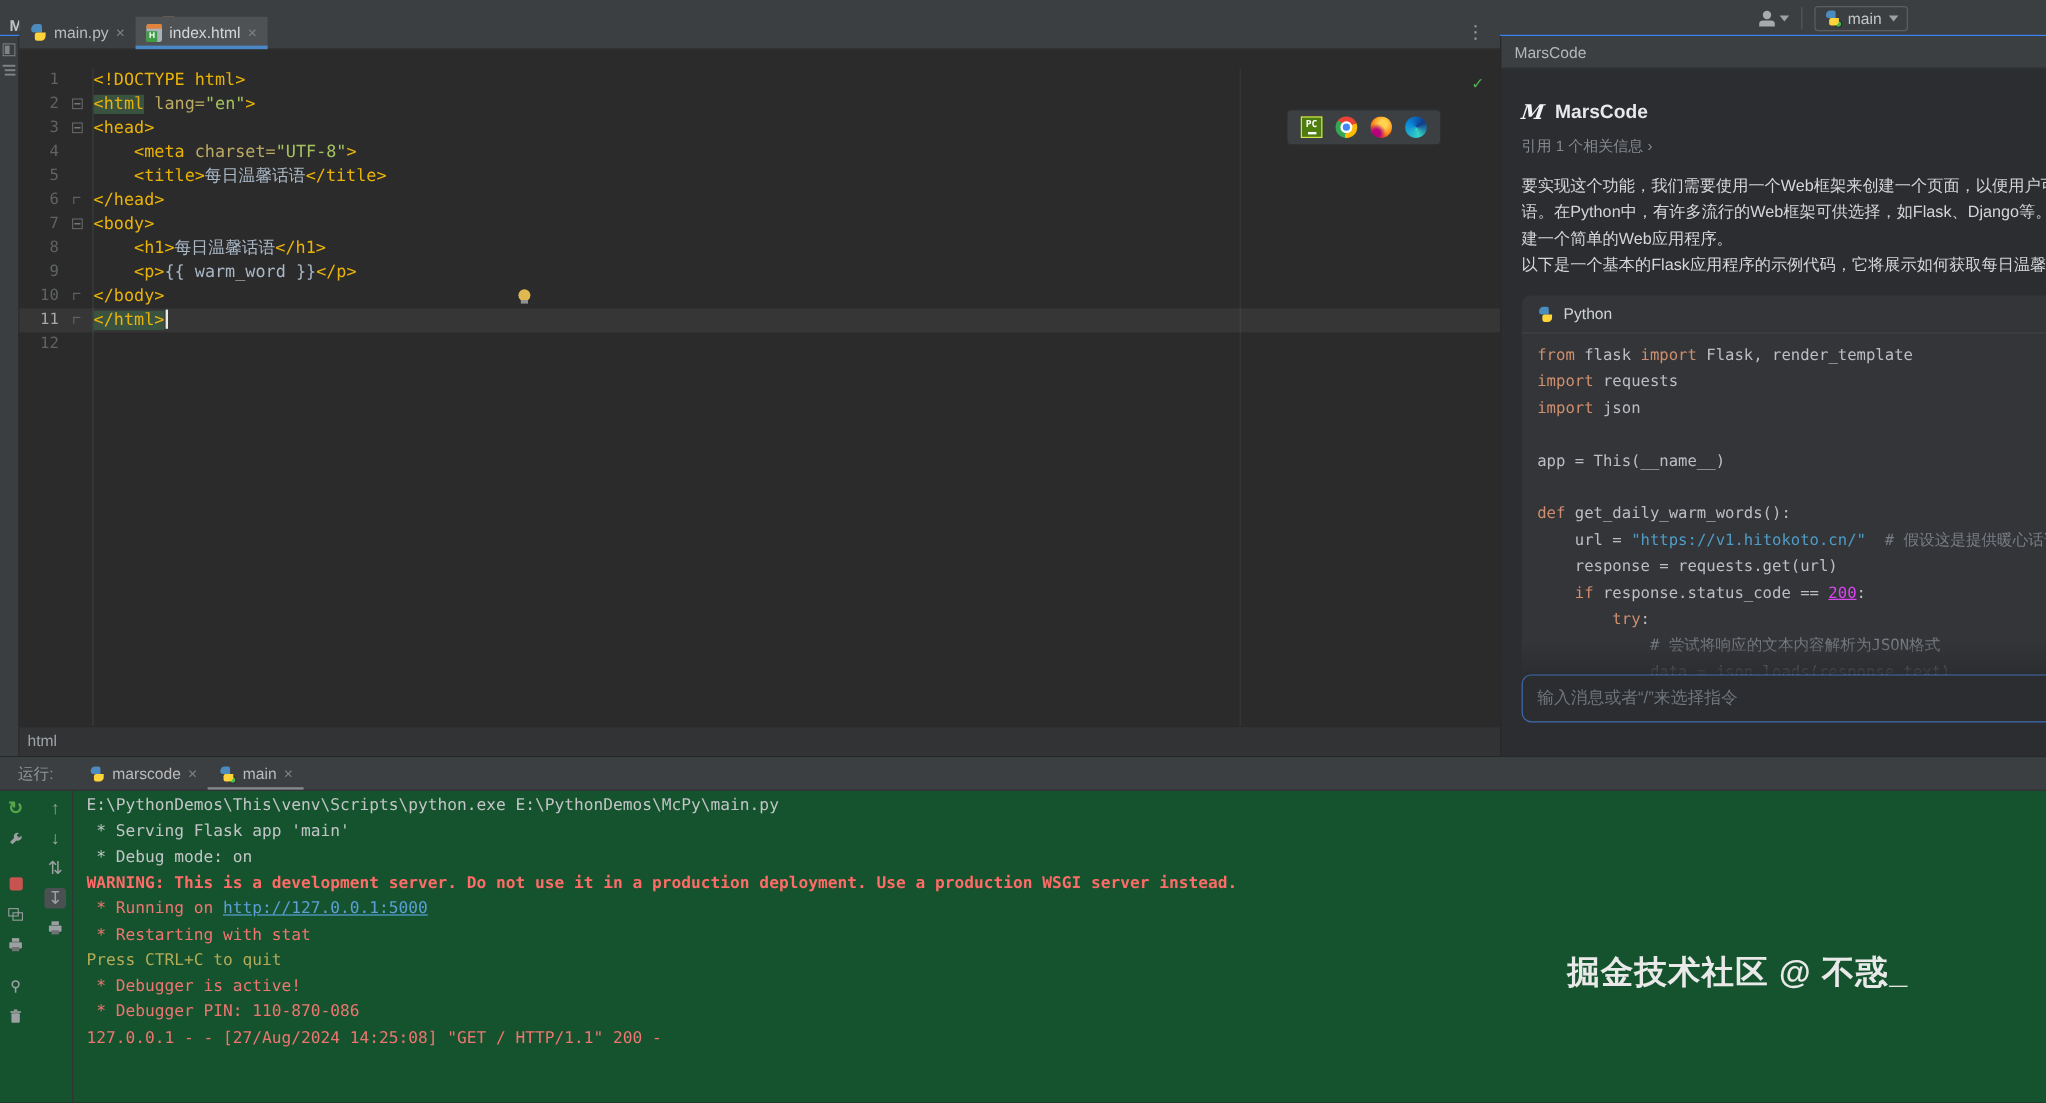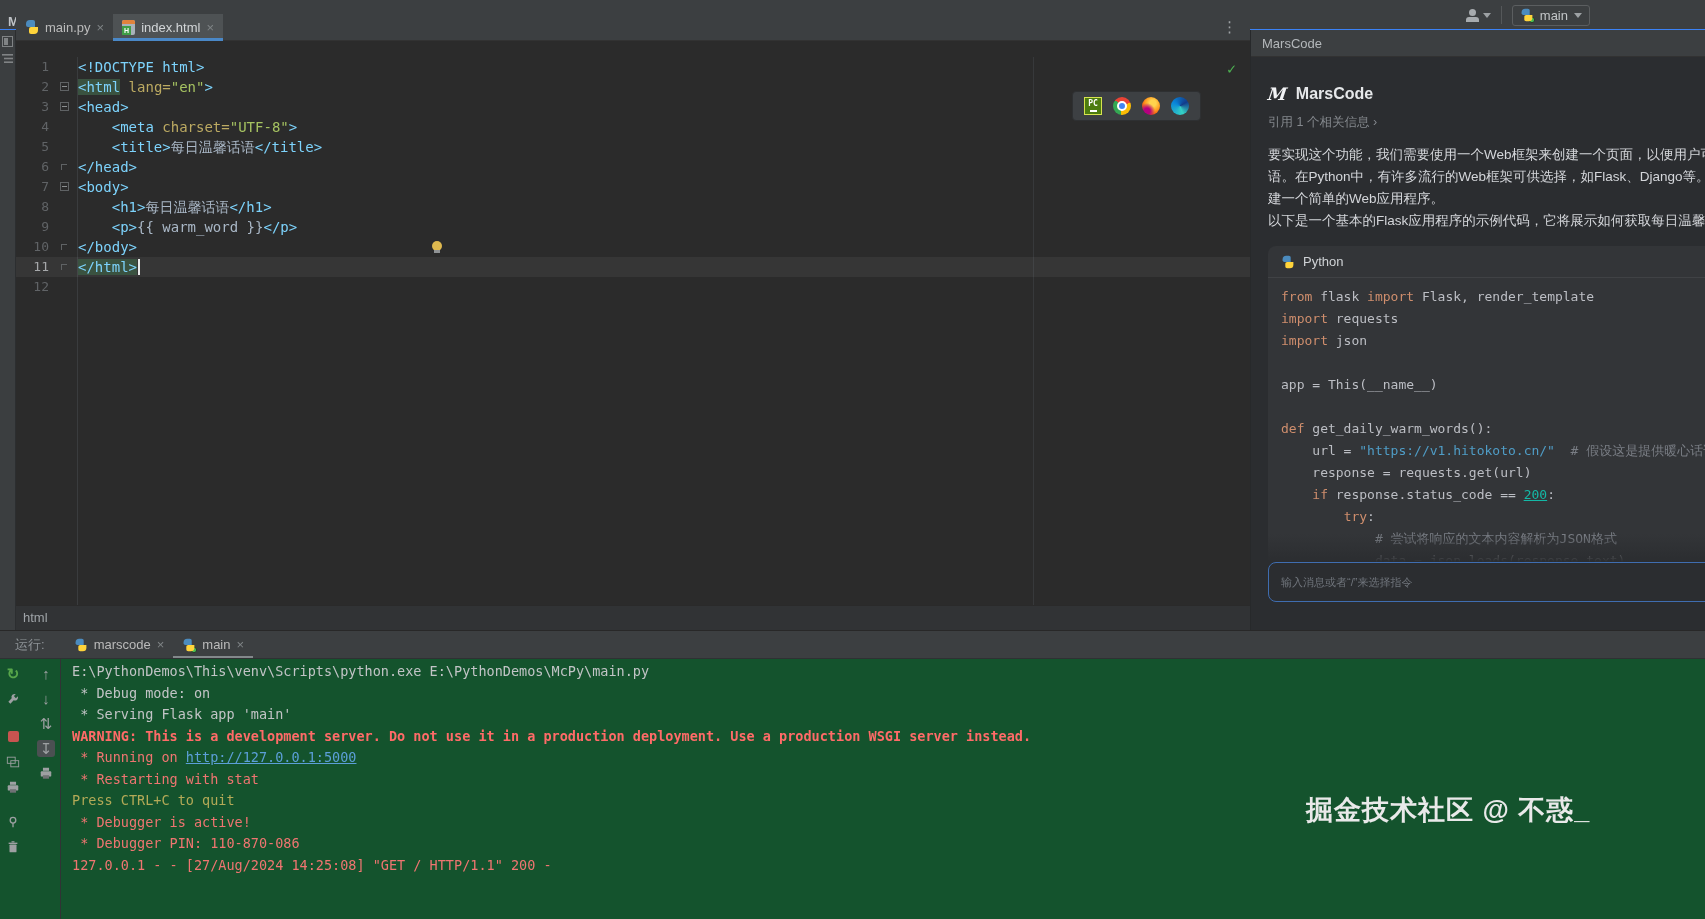--- a/index.html
+++ b/index.html
@@ -55,21 +55,21 @@
   .gutter-line { position:absolute; left:61px; top:0; bottom:0; width:1px; background:#3a3c3e; }
   .eline { display:flex; height:20px; line-height:20px; position:relative; white-space:pre; }
   .eline.caret-line { background:rgba(255,255,255,.055); }
   .lnum { width:38px; flex:none; text-align:right; padding-right:5px; color:#606366; font-size:13px; }
   .caret-line .lnum { color:#a6a8aa; }
   .fold { width:22px; flex:none; position:relative; }
   .fold-start { position:absolute; left:6px; top:5px; width:9px; height:9px; border:1px solid #5f6264; }
   .fold-start::after { content:''; position:absolute; left:1px; right:1px; top:3px; height:1px; background:#8b8e90; }
   .fold-end { position:absolute; left:7px; top:7px; width:6px; height:6px; border-left:1px solid #5f6264; border-top:1px solid #5f6264; }
   .ecode { padding-left:2px; }
-  .s-tag{color:#7dd3fc;} .s-attr{color:#bcaa62;} .s-val{color:#a5c261;} .s-txt{color:#a9b7c6;}
+  .s-tag{color:#eab308;} .s-attr{color:#bcaa62;} .s-val{color:#a5c261;} .s-txt{color:#a9b7c6;}
   .hl { background:#3a5240; }
   .caret-bar { display:inline-block; width:2px; height:16px; background:#e8e8e8; vertical-align:-3px; margin-left:1px; }
   .bulb { position:absolute; left:416px; top:184px; width:10px; height:10px; border-radius:50%; background:#dfb94f; }
   .bulb::after { content:''; position:absolute; left:2px; top:9px; width:6px; height:3px; background:#8f9294; }
   .check-ok { position:absolute; right:14px; top:3px; color:#4db051; font-size:15px; font-weight:bold; }
 
   
   .browserbar { position:absolute; left:1056px; top:34px; height:30px; display:flex; align-items:center; gap:11px;
                 background:#3d4043; border:1px solid #2e3032; border-radius:4px; padding:0 11px; }
   .i-pc { width:18px; height:18px; background:#4d7c0f; border:1px solid #d7e34f; display:flex; flex-direction:column;
@@ -97,25 +97,25 @@
   .mlogo { font:italic 800 17px/1 "DejaVu Serif",serif; color:#f2f3f5; transform:skewX(-8deg); }
   .mtitle { font-size:16px; font-weight:bold; color:#e6e8ea; }
   .mref { margin-top:11px; font-size:12.5px; color:#85898e; }
   .mparas { margin-top:13px; }
   .mpara { white-space:nowrap; overflow:hidden; font-size:13.5px; line-height:22px; color:#d4d6da; }
   .mcode { margin-top:14px; margin-right:-12px; background:#333538; border-radius:8px 8px 0 0; }
   .mcode-head { height:32px; border-bottom:1px solid #404245; display:flex; align-items:center; gap:8px;
                 padding-left:13px; font-size:13px; color:#cfd2d5; }
   .mcode-body { padding:8px 0 0 13px; font-family:"DejaVu Sans Mono",monospace; font-size:13px; }
   .cline { height:22px; line-height:22px; white-space:pre; overflow:hidden; }
-  .s-pln{color:#bcbec4;} .s-kw{color:#cf8e6d;} .s-str{color:#4f9dc7;} .s-num{color:#14b8a6;text-decoration:underline;} .s-cmt{color:#7a7e85;}
+  .s-pln{color:#bcbec4;} .s-kw{color:#cf8e6d;} .s-str{color:#4f9dc7;} .s-num{color:#d946ef;text-decoration:underline;} .s-cmt{color:#7a7e85;}
   .mfade { position:absolute; left:0; right:0; bottom:0; height:28px; background:linear-gradient(rgba(43,45,48,0),#2b2d30); }
   .minput { position:absolute; left:17px; right:-10px; top:532px; height:40px; background:#2b2d30;
             border:1px solid #3f6db0; border-radius:8px; display:flex; align-items:center; padding-left:12px; }
-  .minput-ph { color:#70757c; font-size:11px; }
+  .minput-ph { color:#70757c; font-size:14px; }
 
   
   .runpanel { position:absolute; left:0; top:630px; width:1705px; height:289px; background:#14532d; border-top:1px solid #282828; }
   .run-header { height:28px; background:#3c3f41; border-bottom:1px solid #2f3133; display:flex; align-items:stretch; padding-left:15px; }
   .run-label { color:#8f9498; font-size:13px; align-self:center; margin-right:20px; }
   .rtab { display:flex; align-items:center; gap:6px; padding:0 9px; font-size:13px; color:#bbb; position:relative; }
   .rtab.active::after { content:''; position:absolute; left:0; right:0; bottom:0; height:2px; background:#83888b; }
   .run-body { position:relative; height:260px; }
   .rtool { position:absolute; color:#9da0a2; font-size:15px; line-height:1; text-align:center; width:18px; }
   .rtool.green { color:#57a64a; font-weight:bold; }
@@ -339,22 +339,22 @@
             <svg width="14" height="14" viewBox="0 0 16 16">
               <rect x="2" y="6" width="12" height="6" rx="1" fill="#9da0a2"></rect>
               <rect x="4.5" y="2" width="7" height="3.5" fill="#9da0a2"></rect>
               <rect x="4.5" y="10.5" width="7" height="4" fill="#6f7274"></rect>
             </svg>
           </div>
         </div>
       <div class="console-sep"></div>
       <div class="console">
           <div class="conline"><span class="s-out">E:\PythonDemos\This\venv\Scripts\python.exe E:\PythonDemos\McPy\main.py</span></div>
+          <div class="conline"><span class="s-out"> * Serving Flask app 'main'</span></div>
           <div class="conline"><span class="s-out"> * Debug mode: on</span></div>
-          <div class="conline"><span class="s-out"> * Serving Flask app 'main'</span></div>
           <div class="conline"><span class="s-wrn">WARNING: This is a development server. Do not use it in a production deployment. Use a production WSGI server instead.</span></div>
           <div class="conline"><span class="s-err"> * Running on </span><span class="s-link">http://127.0.0.1:5000</span></div>
           <div class="conline"><span class="s-err"> * Restarting with stat</span></div>
           <div class="conline"><span class="s-yel">Press CTRL+C to quit</span></div>
           <div class="conline"><span class="s-err"> * Debugger is active!</span></div>
           <div class="conline"><span class="s-err"> * Debugger PIN: 110-870-086</span></div>
           <div class="conline"><span class="s-err">127.0.0.1 - - [27/Aug/2024 14:25:08] "GET / HTTP/1.1" 200 -</span></div>
         </div>
     </div>
   </div>

